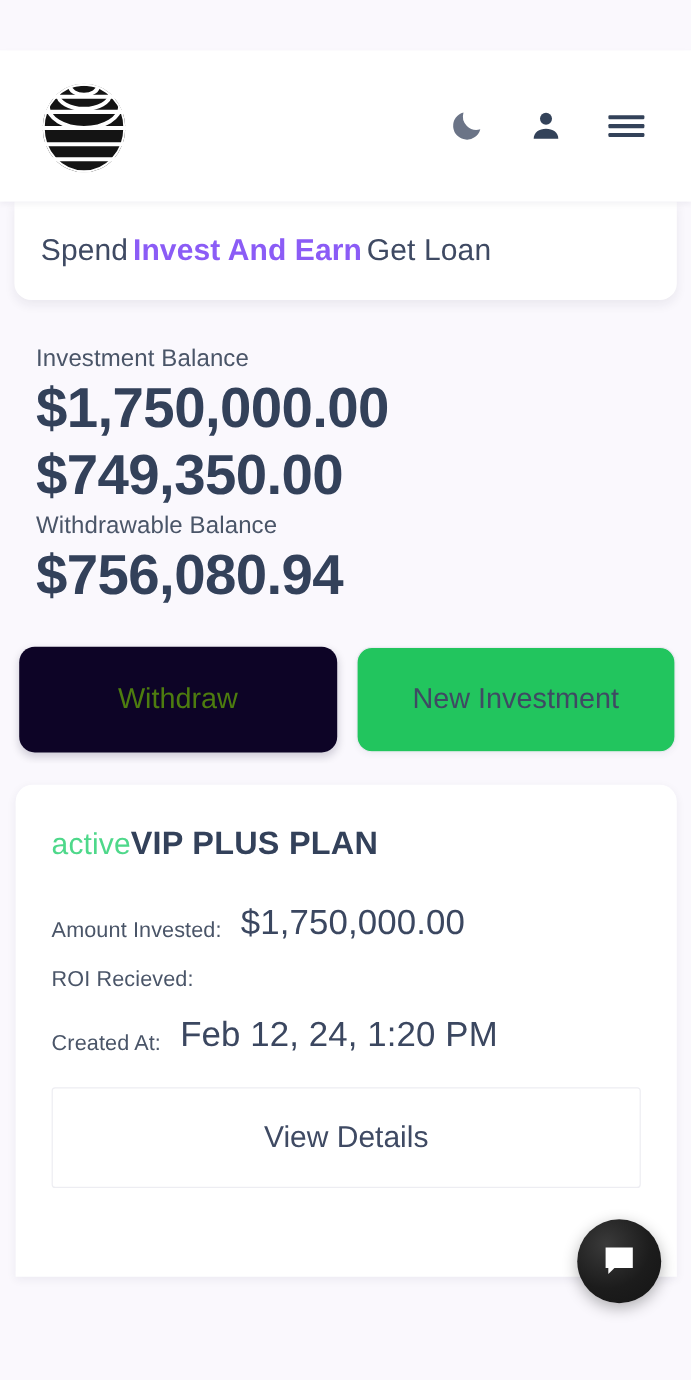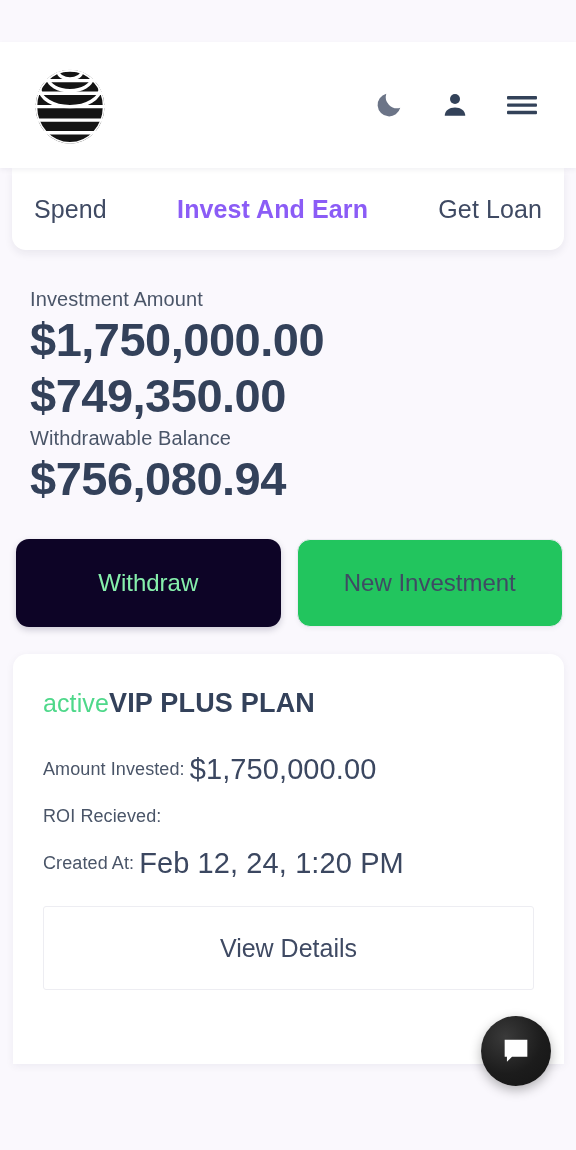--- a/index.html
+++ b/index.html
@@ -64,21 +64,20 @@
     position: relative;
     z-index: 3;
   }
 
   .tabs-card {
     background: #ffffff;
     border-radius: 0 0 14px 14px;
     height: 82px;
     display: flex;
     align-items: center;
-    justify-content: space-between;
     padding: 0 20px;
     box-shadow: 0 4px 9px rgba(25,25,60,0.07);
   }
 
   .tab {
     font-size: 25px;
     color: #3f4a63;
     letter-spacing: 0.1px;
     cursor: pointer;
     white-space: nowrap;
@@ -126,21 +125,21 @@
     display: flex;
     align-items: center;
     justify-content: center;
     cursor: pointer;
     border: none;
     font-family: inherit;
   }
 
   .btn-primary {
     background: #0d0426;
-    color: #86efac;
+    color: #4d7c0f;
     box-shadow: 0 3px 7px rgba(13,4,38,0.18);
   }
 
   .btn-outline {
     background: #22c55e;
     color: #3f4a63;
     border: 1.5px solid #eceaf2;
     box-shadow: 0 2px 5px rgba(25,25,60,0.045);
   }
 
@@ -175,22 +174,22 @@
     color: #33415a;
     letter-spacing: 0.2px;
   }
 
   .plan-rows {
     margin-top: 34px;
   }
 
   .plan-row {
     display: flex;
-    align-items: center;
-    gap: 5px;
+    align-items: flex-end;
+    gap: 16px;
     margin-bottom: 20px;
   }
 
   .row-label {
     font-size: 18px;
     color: #4a5568;
     letter-spacing: 0.1px;
     white-space: nowrap;
   }
 
@@ -298,21 +297,21 @@
   <div class="tabs-card">
     <div class="tab">Spend</div>
     <div class="tab active">Invest And Earn</div>
     <div class="tab">Get Loan</div>
   </div>
 </div>
 
 <div class="balances">
 
   <div>
-    <div class="bal-label">Investment Amount</div>
+    <div class="bal-label">Investment Balance</div>
     <div class="bal-value">$1,750,000.00</div>
   </div>
 
   <div>
     <div class="bal-value">$749,350.00</div>
   </div>
 
   <div>
     <div class="bal-label">Withdrawable Balance</div>
     <div class="bal-value">$756,080.94</div>

